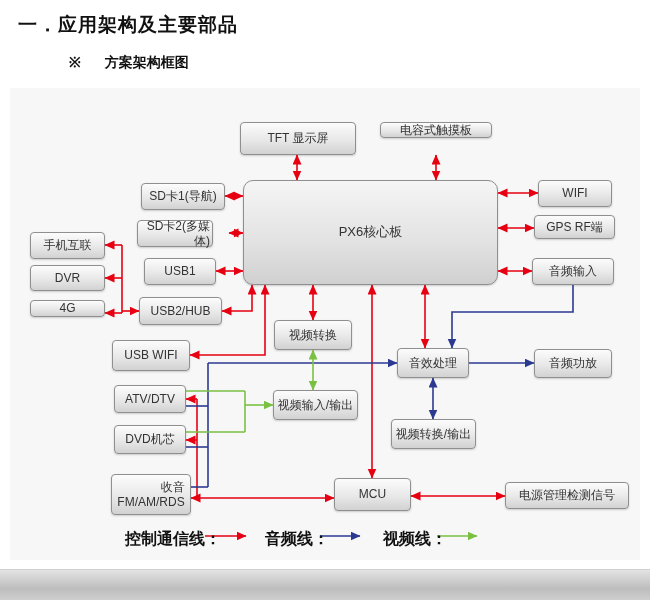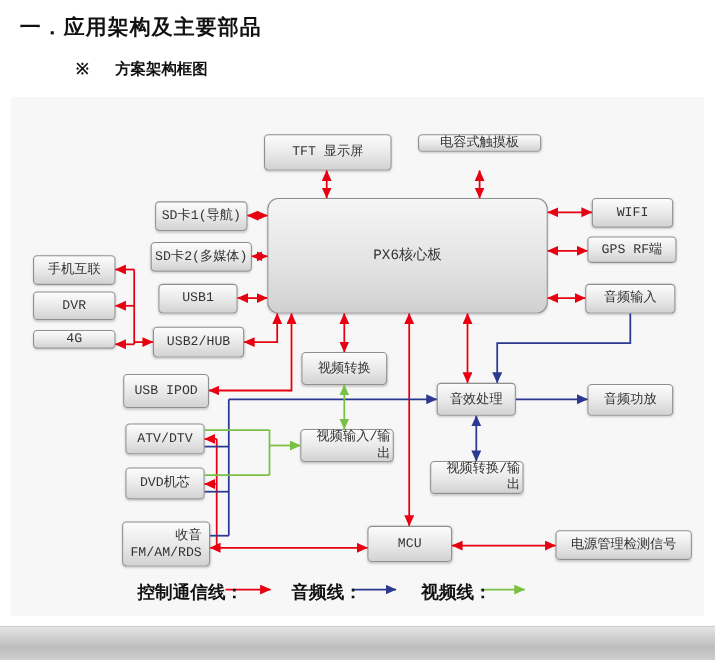--- a/index.html
+++ b/index.html
@@ -3,21 +3,21 @@
 <meta charset="utf-8">
 <style>
   :root{
     --c-control:#e60012;
     --c-audio:#2b3990;
     --c-video:#7ac143;
   }
   html,body{margin:0;padding:0;background:#ffffff;}
   .stage{
     position:relative;width:650px;height:600px;overflow:hidden;background:#ffffff;
-    font-family:Liberation Mono, monospace;color:#1a1a1a;
+    font-family:Liberation Sans, sans-serif;color:#1a1a1a;
   }
   .title{
     position:absolute;left:18px;top:12px;font-size:19px;font-weight:bold;color:#111;
     letter-spacing:1px;
   }
   .subtitle{position:absolute;left:38px;top:52px;font-size:14px;font-weight:600;color:#111;margin-left:31px;}
   .subtitle .marker{margin-right:24px;}
   .panel{
     position:absolute;left:10px;top:88px;width:630px;height:472px;background:#f7f7f7;
   }
@@ -53,34 +53,34 @@
     <span class="marker">※</span><span>方案架构框图</span>
   </div>
 
   <div class="panel"></div>
 
   <div class="blk" style="left:240px;top:122px;width:116px;height:33px">TFT 显示屏</div>
   <div class="blk" style="left:380px;top:122px;width:112px;height:16px">电容式触摸板</div>
   <div class="blk big" style="left:243px;top:180px;width:255px;height:105px">PX6核心板</div>
 
   <div class="blk" style="left:141px;top:183px;width:84px;height:27px">SD卡1(导航)</div>
-  <div class="blk" style="left:137px;top:220px;width:92px;height:27px">SD卡2(多媒体)</div>
+  <div class="blk" style="left:137px;top:220px;width:76px;height:27px">SD卡2(多媒体)</div>
   <div class="blk" style="left:144px;top:258px;width:72px;height:27px">USB1</div>
   <div class="blk" style="left:139px;top:297px;width:83px;height:28px">USB2/HUB</div>
 
   <div class="blk" style="left:30px;top:232px;width:75px;height:27px">手机互联</div>
   <div class="blk" style="left:30px;top:265px;width:75px;height:26px">DVR</div>
   <div class="blk" style="left:30px;top:300px;width:75px;height:17px">4G</div>
 
   <div class="blk" style="left:538px;top:180px;width:74px;height:27px">WIFI</div>
   <div class="blk" style="left:534px;top:215px;width:81px;height:24px">GPS RF端</div>
   <div class="blk" style="left:532px;top:258px;width:82px;height:27px">音频输入</div>
 
   <div class="blk" style="left:274px;top:320px;width:78px;height:30px">视频转换</div>
-  <div class="blk" style="left:112px;top:340px;width:78px;height:31px">USB IPOD</div>
+  <div class="blk" style="left:112px;top:340px;width:78px;height:31px">USB WIFI</div>
   <div class="blk" style="left:114px;top:385px;width:72px;height:28px">ATV/DTV</div>
   <div class="blk" style="left:114px;top:425px;width:72px;height:29px">DVD机芯</div>
   <div class="blk" style="left:111px;top:474px;width:80px;height:41px">收音
 FM/AM/RDS</div>
 
   <div class="blk" style="left:273px;top:390px;width:85px;height:30px">视频输入/输出</div>
   <div class="blk" style="left:397px;top:348px;width:72px;height:30px">音效处理</div>
   <div class="blk" style="left:534px;top:349px;width:78px;height:29px">音频功放</div>
   <div class="blk" style="left:391px;top:419px;width:85px;height:30px">视频转换/输出</div>
 

